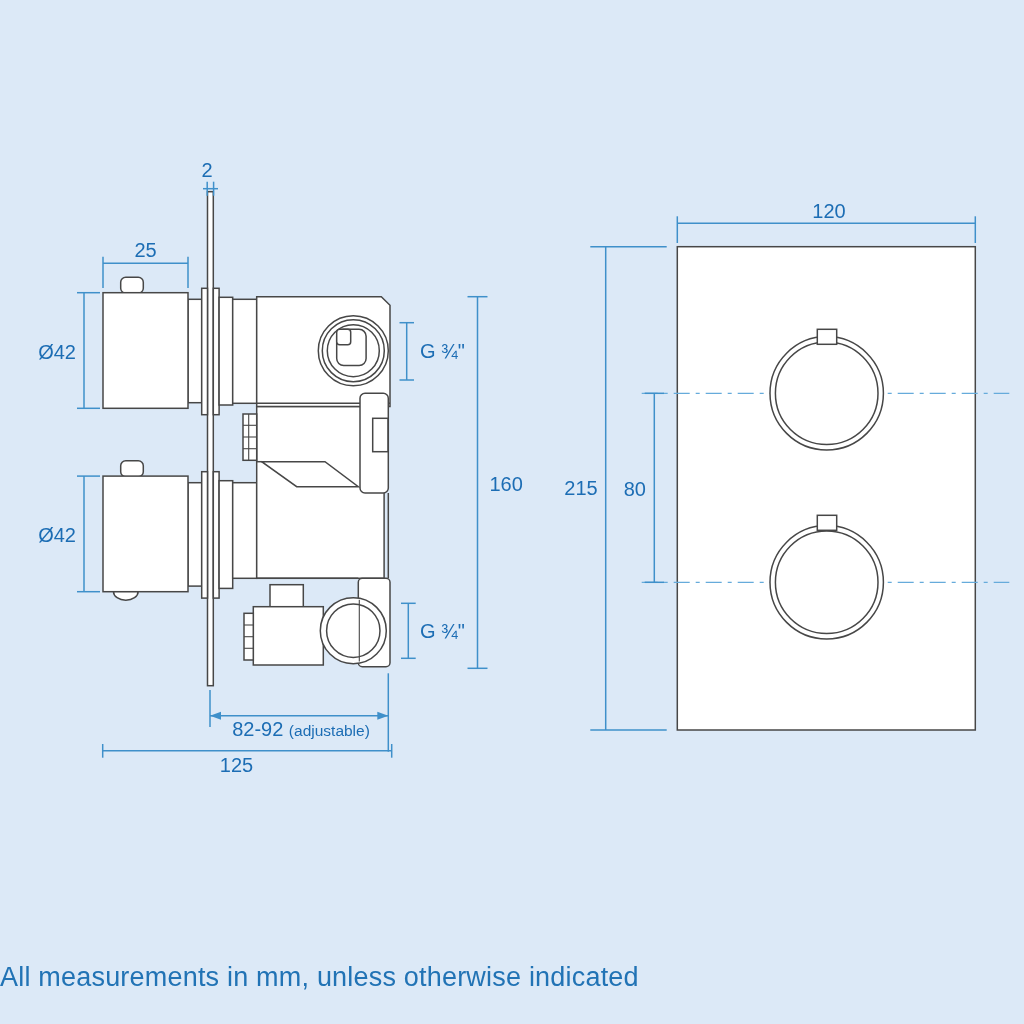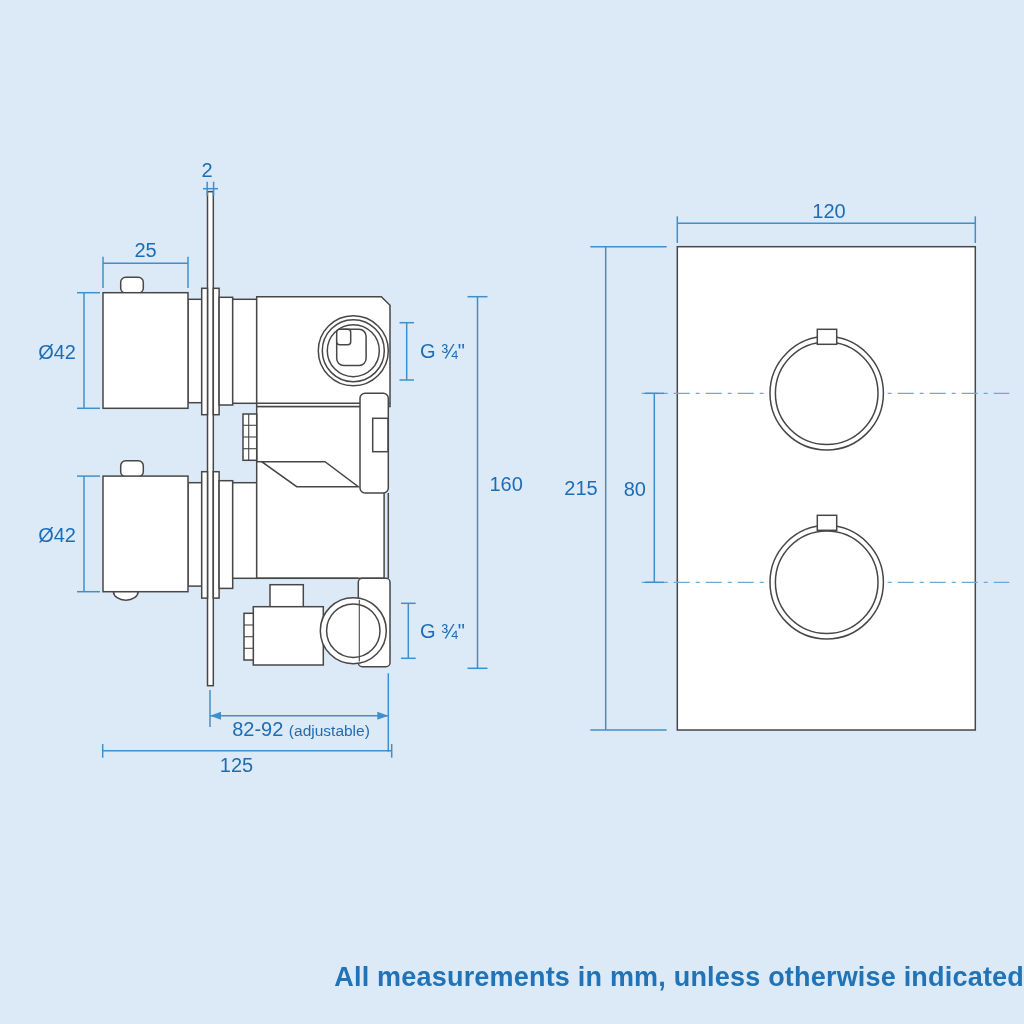--- a/index.html
+++ b/index.html
@@ -16,22 +16,22 @@
   .ln{stroke:var(--line);stroke-width:1.5;fill:#ffffff;}
   .lnf{stroke:var(--line);stroke-width:1.5;fill:none;}
   .thin{stroke:var(--line);stroke-width:1.1;fill:none;}
   
   .dim{stroke:var(--dim);stroke-width:1.5;fill:none;}
   .dimfill{fill:var(--dim);stroke:none;}
   .cl{stroke:var(--center);stroke-width:1.3;fill:none;stroke-dasharray:16 6 4 6;}
   .dtxt{fill:var(--dimtext);font-family:"Liberation Sans",sans-serif;font-size:20px;}
   .dtxt-small{font-size:15.5px;}
   .caption{
-    position:absolute;left:0;top:962px;width:100%;text-align:right;
-    color:var(--caption);font-size:27px;letter-spacing:0.2px;font-weight:bold;
+    position:absolute;left:0;top:962px;width:100%;text-align:left;
+    color:var(--caption);font-size:27px;letter-spacing:0.2px;
   }
 </style>
 </head>
 <body>
 
 <svg width="1024" height="1024" viewBox="0 0 1024 1024">
 
   <g>
 
     <rect class="ln" x="207.5" y="191.7" width="5.8" height="494"></rect>

